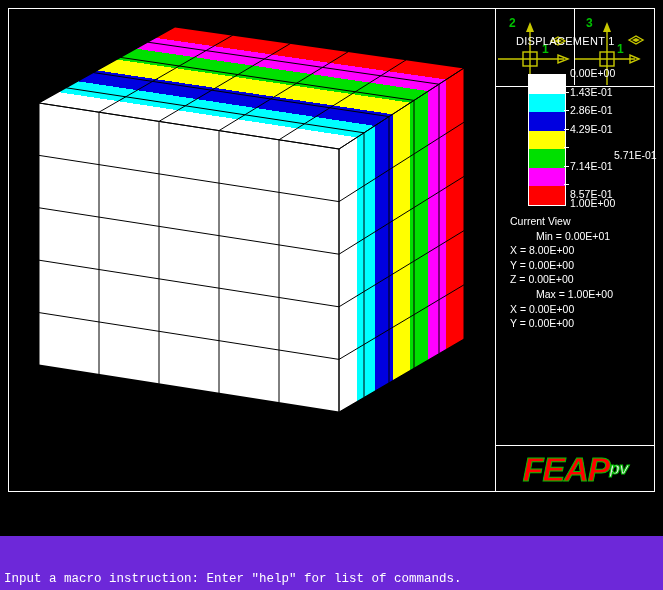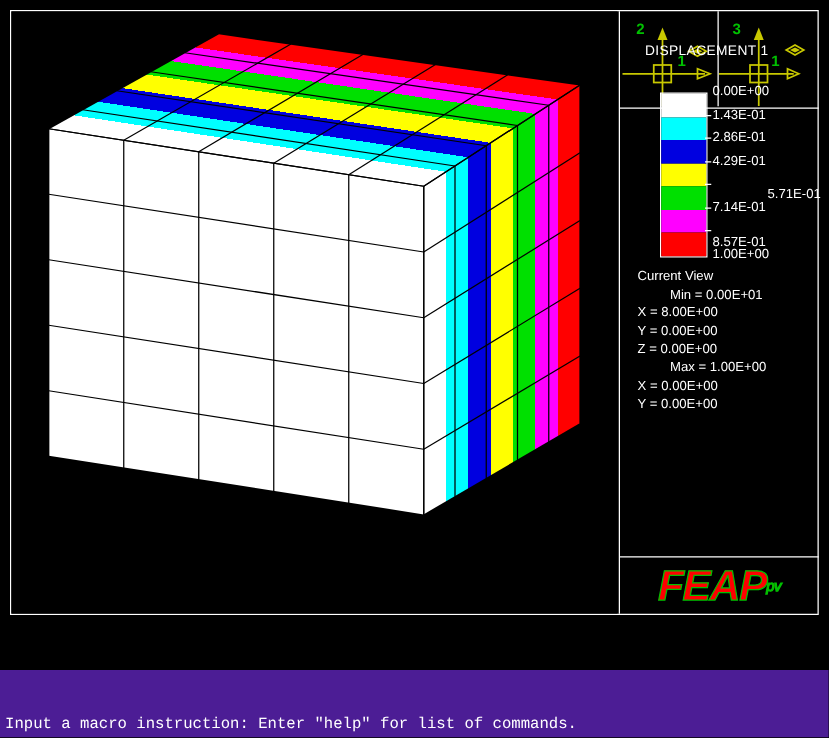--- a/index.html
+++ b/index.html
@@ -74,29 +74,29 @@
   .logo-text{
     font-family:"Liberation Sans", sans-serif;
     font-style:italic;font-weight:bold;font-size:34px;
     color:#ff0000;
     -webkit-text-stroke:1px #00c000;
     letter-spacing:-1px;line-height:1;
     text-shadow:0 0 0 #ff0000;
   }
   .logo-sub{
     font-family:"Liberation Sans", sans-serif;
-    font-style:italic;font-weight:normal;font-size:12px;
-    color:#a16207;-webkit-text-stroke:1px #00c000;
+    font-style:italic;font-weight:bold;font-size:17px;
+    color:#e5e5e5;-webkit-text-stroke:1px #00c000;
     vertical-align:baseline;letter-spacing:-.5px;
   }
 
   
   .terminal{
     position:absolute;left:0;top:536px;width:663px;height:54px;
-    background:#4c1d95;color:#fff;
+    background:#6d28d9;color:#fff;
     font-family:"Liberation Mono","DejaVu Sans Mono",monospace;
     font-size:12.5px;line-height:17.5px;white-space:pre;
   }
   .terminal .line{padding-left:4px;}
   svg{display:block;}
 </style>
 </head>
 <body>
 
 <div id="app">

